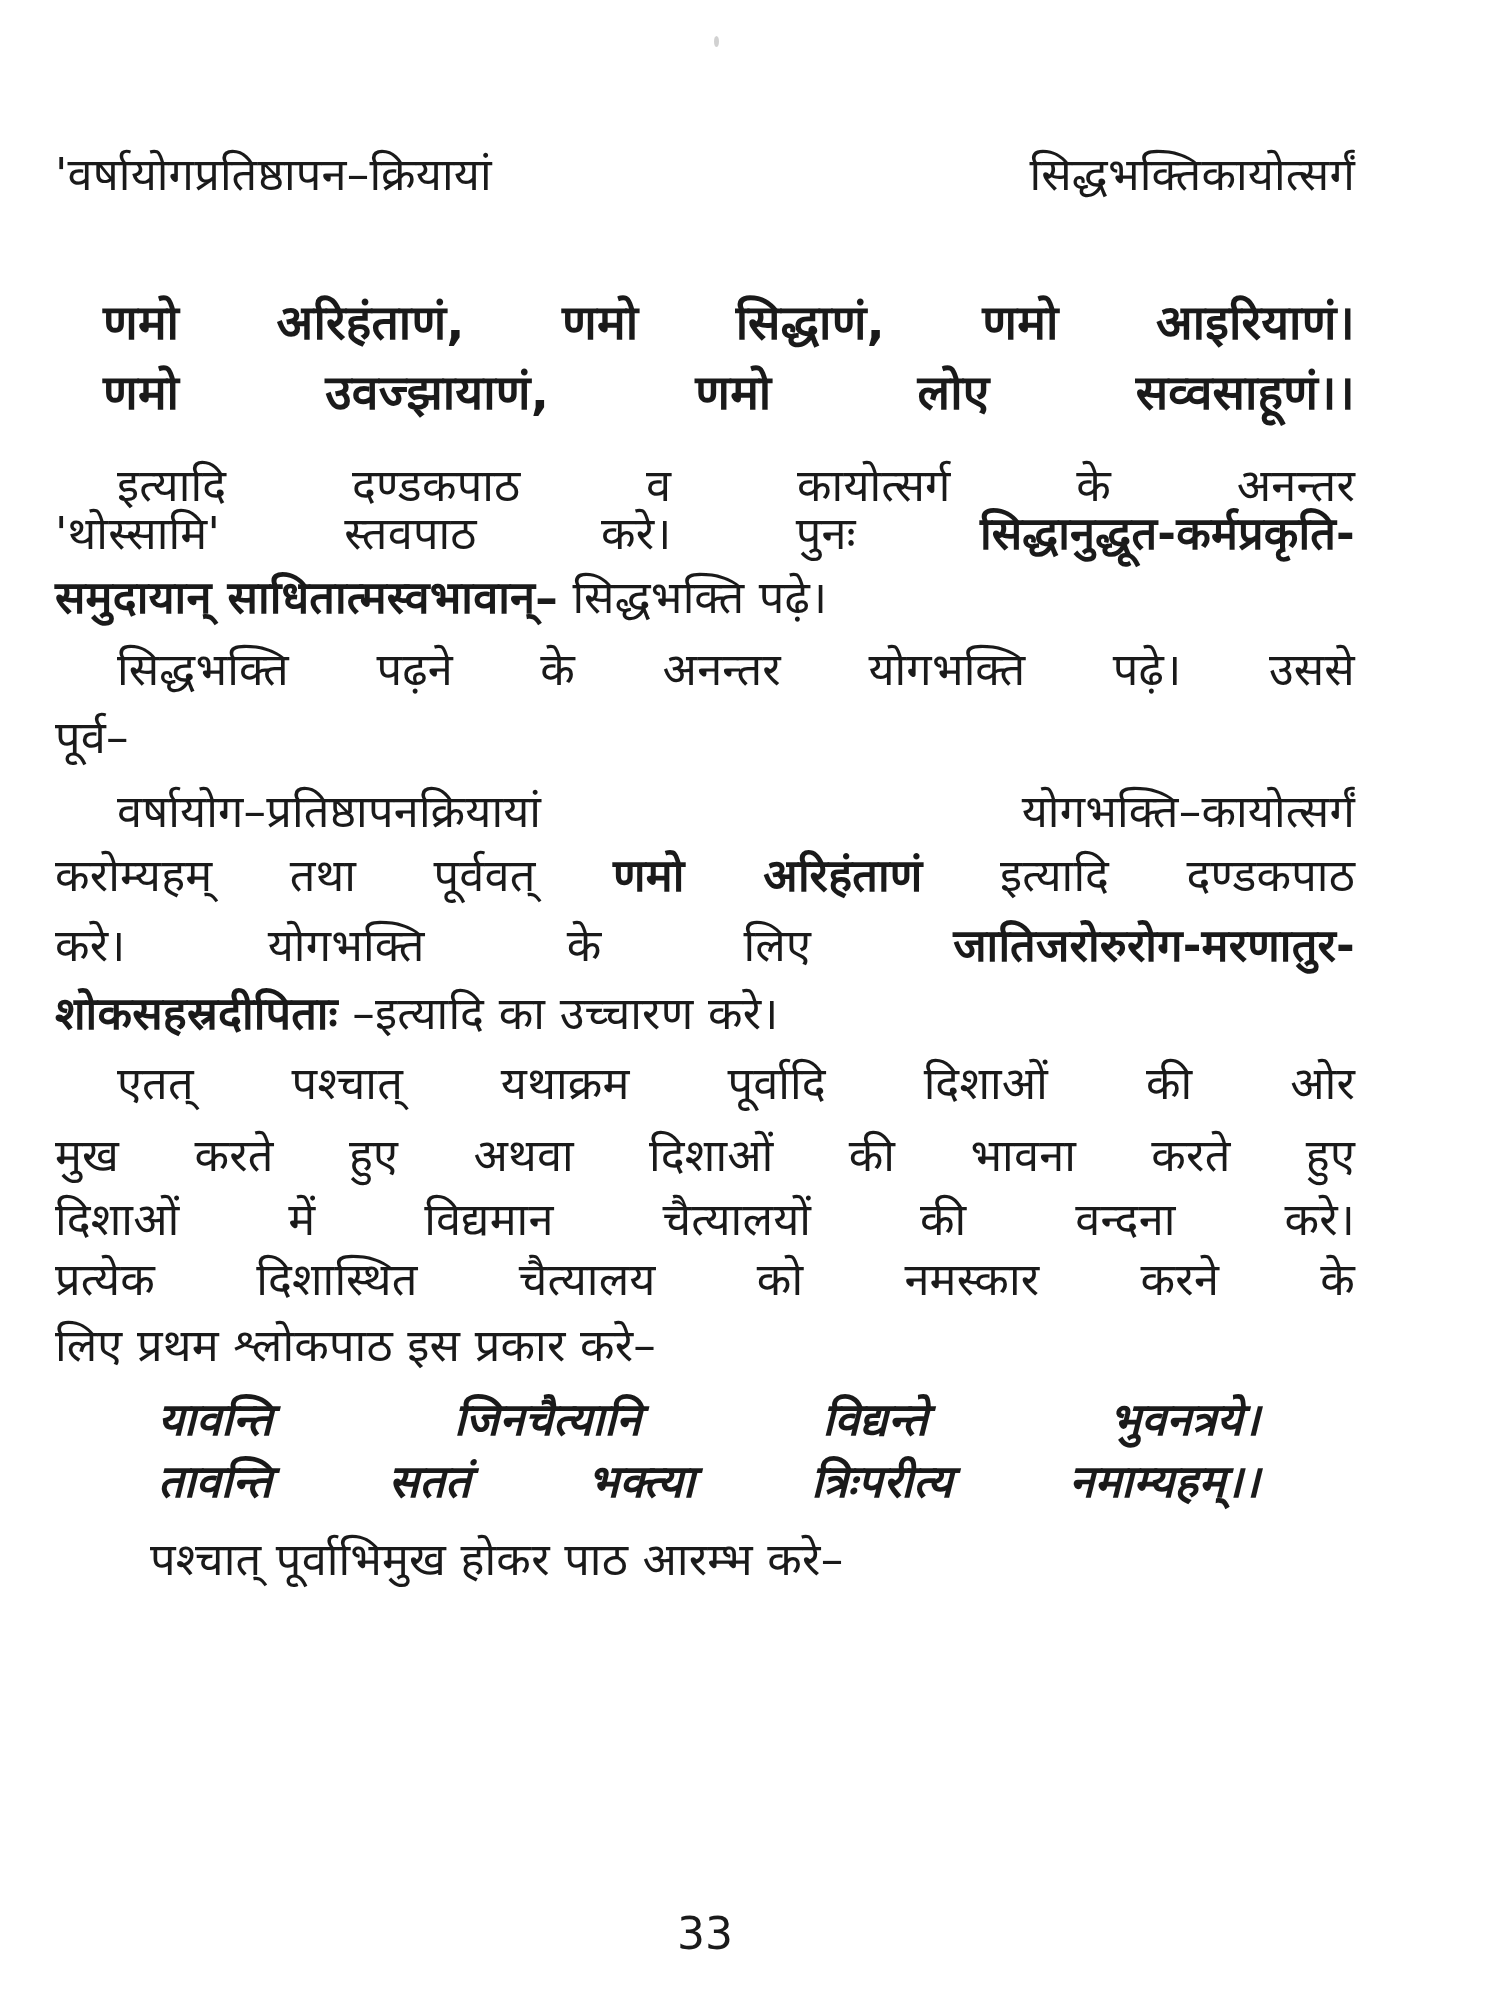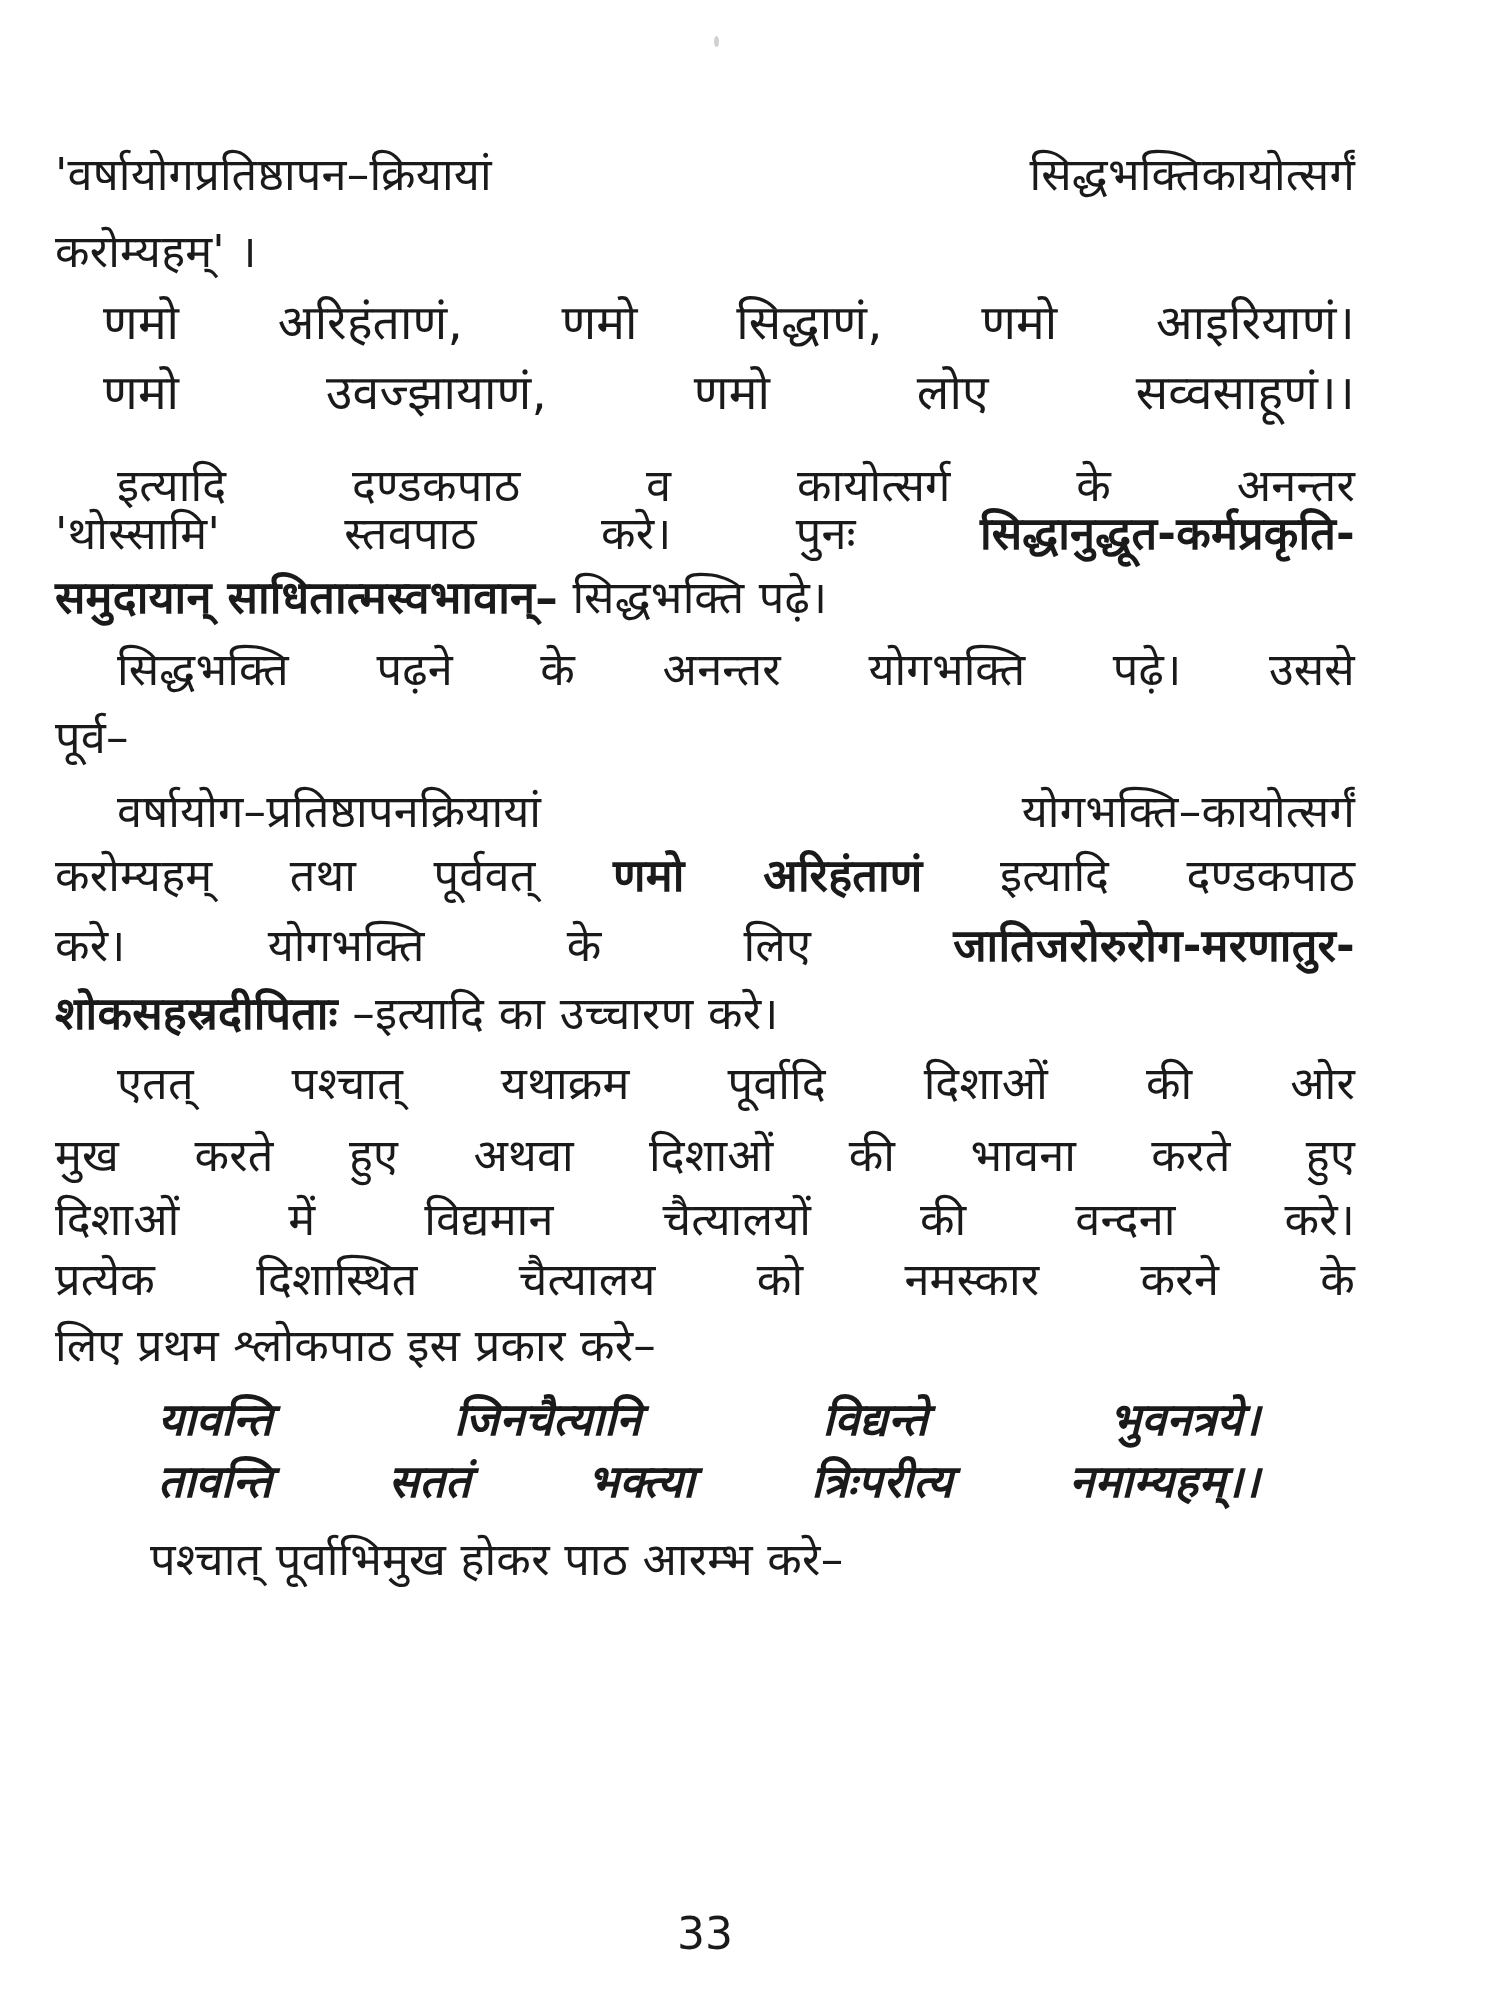--- a/index.html
+++ b/index.html
@@ -13,21 +13,21 @@
   }
   .col { position:absolute; left:55px; top:0; width:1300px; height:2000px; }
   .line {
     position:absolute; left:0; width:1300px;
     font-size:45px; line-height:60px;
     text-align:left; text-align-last:left;
     letter-spacing:0.2px;
   }
   .j { text-align:justify; text-align-last:justify; }
   .b { font-weight:bold; }
-  .mantra { font-weight:normal; font-size:48px; padding-left:48px; width:1252px; }
+  .mantra { font-weight:bold; font-size:48px; padding-left:48px; width:1252px; }
   .shloka { font-weight:bold; font-size:45px; padding-left:103px; padding-right:95px; width:1102px;font-style:italic; }
   .ind  { text-indent:62px; }
   .ind2 { text-indent:95px; }
 
   .t0{top:145px} .t1{top:222px} .t2{top:292px} .t3{top:362px}
   .t4{top:456px} .t5{top:504px} .t6{top:568px} .t7{top:640px}
   .t8{top:708px} .t9{top:782px} .t10{top:846px} .t11{top:916px}
   .t12{top:984px} .t13{top:1054px} .t14{top:1126px} .t15{top:1190px}
   .t16{top:1250px} .t17{top:1316px} .t18{top:1390px} .t19{top:1452px}
   .t20{top:1530px}
@@ -45,21 +45,20 @@
 </head>
 <body>
 
 <div class="page">
   <div class="artifact"></div>
 
   <div class="col">
 
     <div class="line j t0"><span>'वर्षायोगप्रतिष्ठापन–क्रियायां सिद्धभक्तिकायोत्सर्गं</span></div>
 
-    <div class="line t1"><span>करोम्यहम्' ।</span></div>
 
     <div class="line mantra j t2"><span>णमो अरिहंताणं, णमो सिद्धाणं, णमो आइरियाणं।</span></div>
 
     <div class="line mantra j t3"><span>णमो उवज्झायाणं, णमो लोए सव्वसाहूणं।।</span></div>
 
     <div class="line j ind t4"><span>इत्यादि दण्डकपाठ व कायोत्सर्ग के अनन्तर</span></div>
 
     <div class="line j t5"><span>'थोस्सामि' स्तवपाठ करे। पुनः </span><span class="b">सिद्धानुद्धूत-कर्मप्रकृति-</span></div>
 
     <div class="line t6"><span class="b">समुदायान् साधितात्मस्वभावान्–</span><span> सिद्धभक्ति पढ़े।</span></div>

